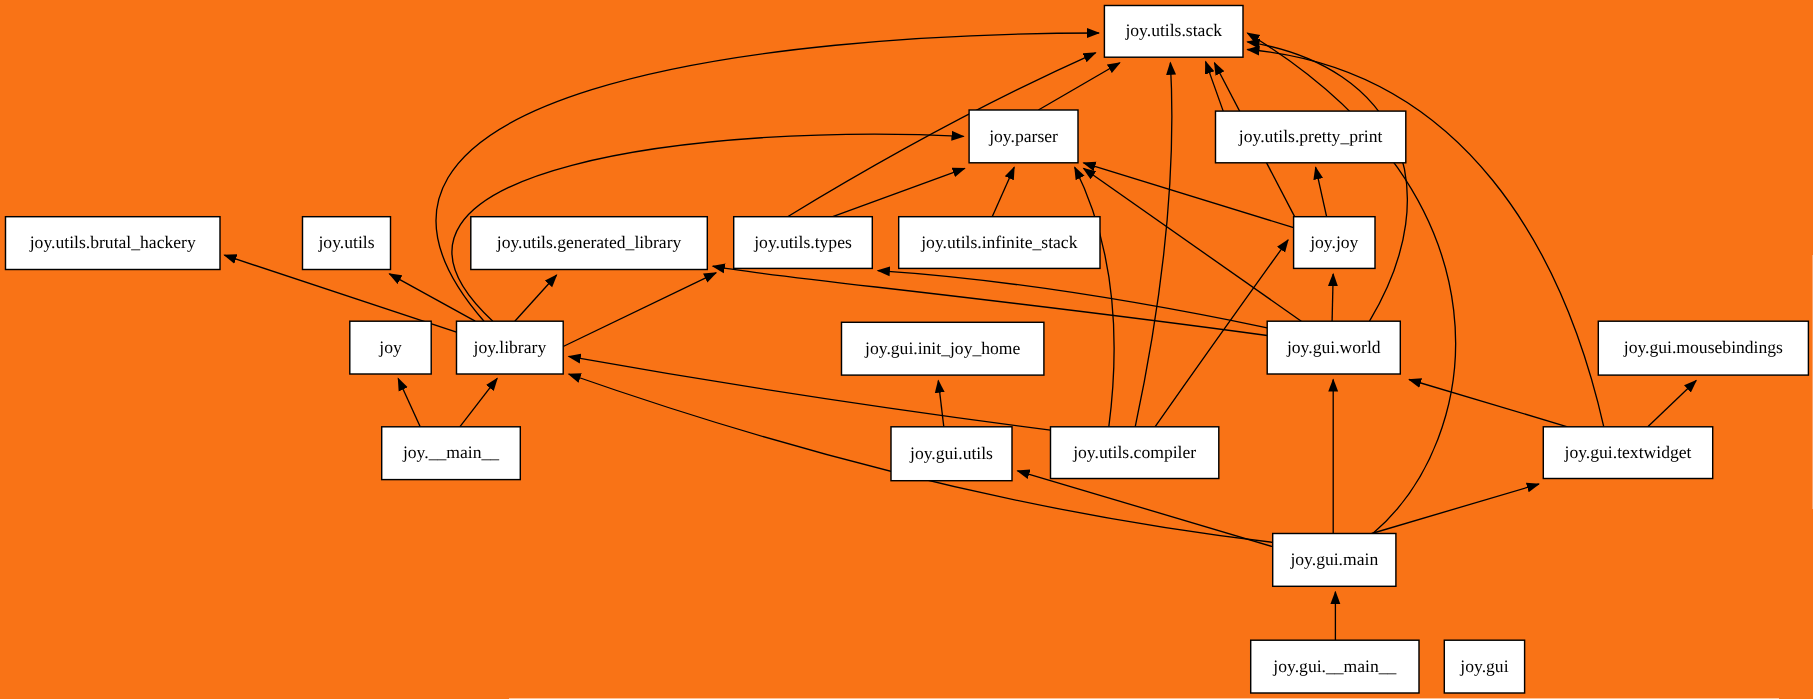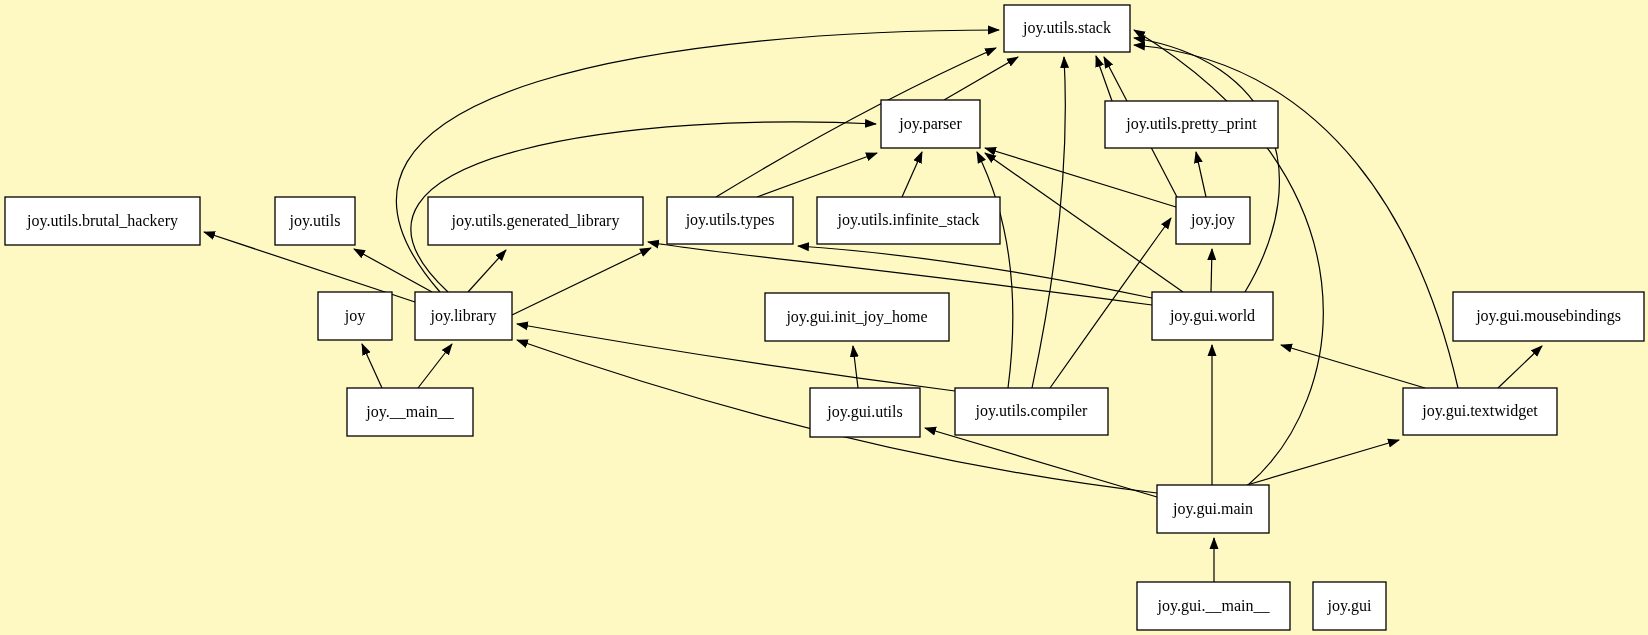--- a/index.html
+++ b/index.html
@@ -1,16 +1,16 @@
 <!DOCTYPE html>
 <html><head>
 <meta charset="utf-8">
 <style>
   html, body { margin: 0; padding: 0; background: #ffffff; }
-  #canvas-wrap { position: relative; width: 1648px; height: 635px; background: #fef9c3; }
+  #canvas-wrap { position: relative; width: 1648px; height: 635px; background: #f97316; }
   svg { display: block; }
   .node-box { fill: #ffffff; stroke: #000000; stroke-width: 1.3; }
   .node-label {
     font-family: "Liberation Serif", "DejaVu Serif", serif;
     font-size: 16px;
     fill: #000000;
     text-anchor: middle;
     dominant-baseline: middle;
   }
   .edge-path { fill: none; stroke: #000000; stroke-width: 1.2; }

